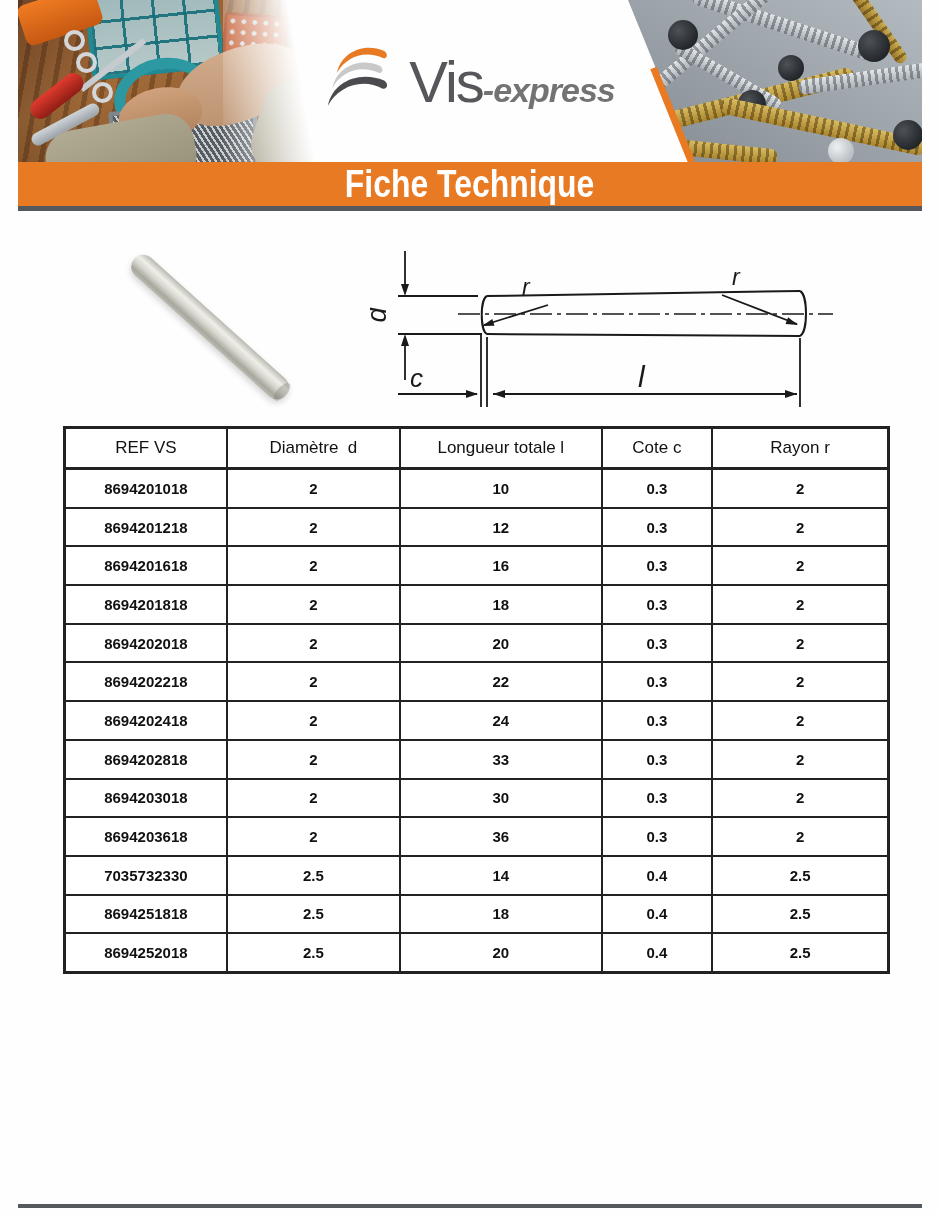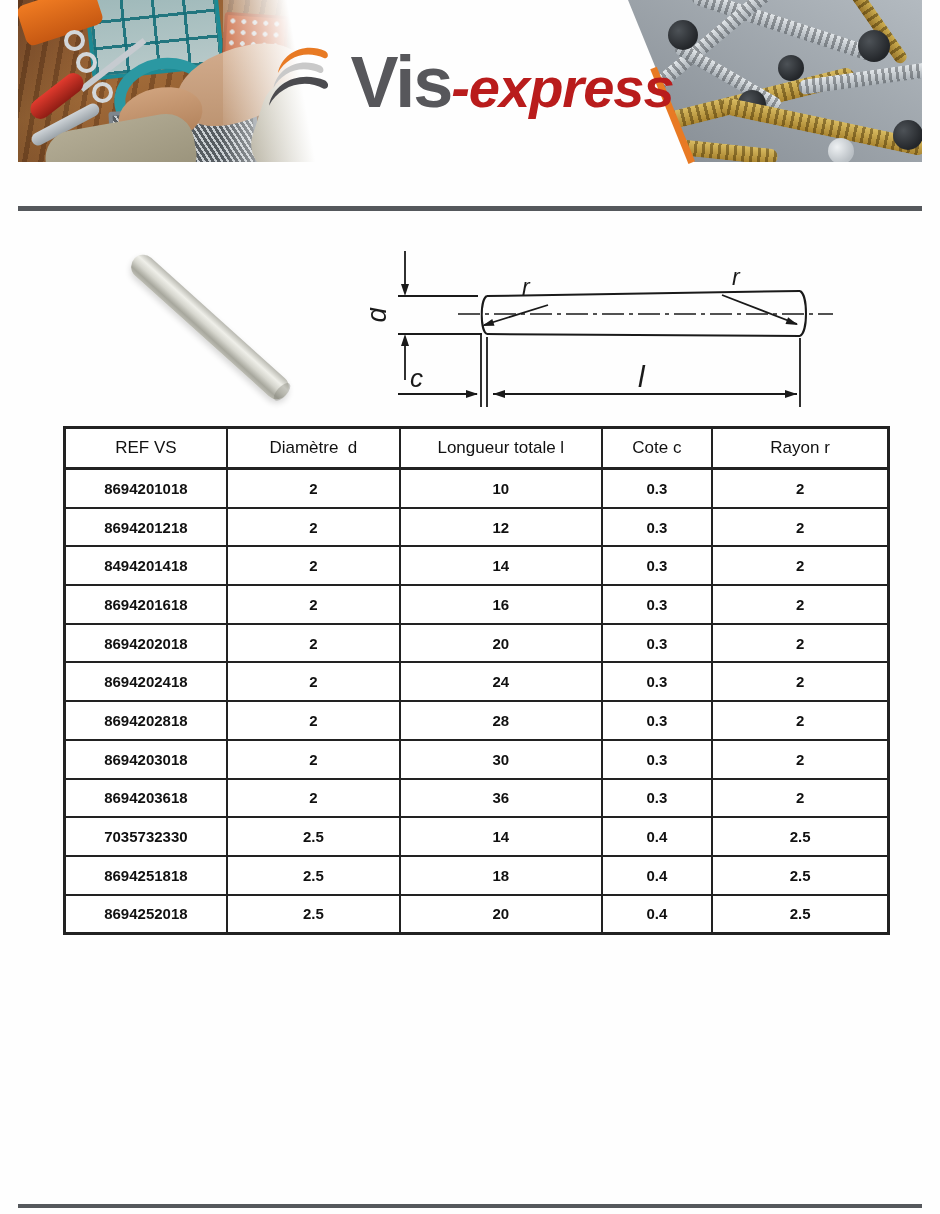--- a/index.html
+++ b/index.html
@@ -66,22 +66,22 @@
   .h5{left:265px;top:120px;width:30px;height:30px;}
   .sh.light{background:radial-gradient(circle at 35% 35%, #eef1f3, #b9bfc4 70%);}
   .h6{left:200px;top:138px;width:26px;height:26px;} .h7{left:16px;top:112px;width:24px;height:24px;}
   .edge-accent{position:absolute;left:650px;top:68px;width:7px;height:102px;background:#e87a24;
     transform:rotate(-22deg);transform-origin:top center;}
 
   
   .logo{position:absolute;left:300px;top:24px;width:340px;height:115px;display:flex;align-items:center;justify-content:center;gap:10px;}
   .logo-swoosh{width:74px;height:84px;flex:0 0 auto;}
   .logo-text{white-space:nowrap;}
-  .logo-main{font-size:72px;font-weight:bold;color:#57575b;letter-spacing:-2px;}
-  .logo-suffix{font-size:56px;font-weight:bold;font-style:italic;color:#b91c1c;letter-spacing:-1px;}
+  .logo-main{font-size:58px;font-weight:normal;color:#57575b;letter-spacing:-2px;}
+  .logo-suffix{font-size:34px;font-weight:bold;font-style:italic;color:#737373;letter-spacing:-1px;}
 
   
   .title-band{position:absolute;left:18px;top:162px;width:904px;height:44px;background:#e87a24;
     display:flex;align-items:center;justify-content:center;}
   .title-band span{display:inline-block;color:#fff;font-size:38px;font-weight:bold;transform:scaleX(.84);letter-spacing:0;}
   .divider-top{position:absolute;left:18px;top:206px;width:904px;height:5px;background:#55585c;}
   .divider-bottom{position:absolute;left:18px;top:1204px;width:904px;height:4px;background:#55585c;}
 
   
   .pin-photo{position:absolute;left:108px;top:315px;width:204px;height:24px;border-radius:13px;
@@ -149,20 +149,23 @@
 
   <div class="logo">
     <svg class="logo-swoosh" viewBox="0 0 100 112" aria-hidden="true">
       <path d="M16,44 C22,16 52,2 80,14 C85,17 85,24 79,24 C54,12 28,22 16,44 Z" fill="#e87a24"></path>
       <path d="M10,64 C16,36 46,22 74,34 C79,37 79,44 73,44 C48,32 22,42 10,64 Z" fill="#c9c9c9"></path>
       <path d="M4,88 C10,56 46,40 80,54 C86,58 85,66 78,65 C50,50 18,62 4,88 Z" fill="#4b4b4f"></path>
     </svg>
     <span class="logo-text"><span class="logo-main">Vis</span><span class="logo-suffix">-express</span></span>
   </div>
 
+  <div class="title-band">
+    <span>Fiche Technique</span>
+  </div>
   <div class="divider-top"></div>
 
   <div class="pin-photo"></div>
 
   <svg class="tech-drawing" viewBox="0 0 480 178">
     <g stroke="#1a1a1a" stroke-width="2" fill="none">
 
       <path d="M117,59 C110,62 110,94 117,97"></path>
       <line x1="117" y1="59" x2="430" y2="54"></line>
       <line x1="117" y1="97" x2="430" y2="99"></line>
@@ -233,51 +236,58 @@
           <td>2</td>
         </tr>
         <tr>
           <td>8694201218</td>
           <td>2</td>
           <td>12</td>
           <td>0.3</td>
           <td>2</td>
         </tr>
         <tr>
-          <td>8494201418</td>
-          <td>2</td>
-          <td>14</td>
-          <td>0.3</td>
-          <td>2</td>
-        </tr>
-        <tr>
           <td>8694201618</td>
           <td>2</td>
           <td>16</td>
           <td>0.3</td>
           <td>2</td>
         </tr>
         <tr>
+          <td>8694201818</td>
+          <td>2</td>
+          <td>18</td>
+          <td>0.3</td>
+          <td>2</td>
+        </tr>
+        <tr>
           <td>8694202018</td>
           <td>2</td>
           <td>20</td>
           <td>0.3</td>
           <td>2</td>
         </tr>
         <tr>
+          <td>8694202218</td>
+          <td>2</td>
+          <td>22</td>
+          <td>0.3</td>
+          <td>2</td>
+        </tr>
+        <tr>
           <td>8694202418</td>
           <td>2</td>
           <td>24</td>
           <td>0.3</td>
           <td>2</td>
         </tr>
         <tr>
           <td>8694202818</td>
           <td>2</td>
-          <td>28</td>
+          <td>33</td>
           <td>0.3</td>
           <td>2</td>
         </tr>
         <tr>
           <td>8694203018</td>
           <td>2</td>
           <td>30</td>
           <td>0.3</td>
           <td>2</td>
         </tr>

